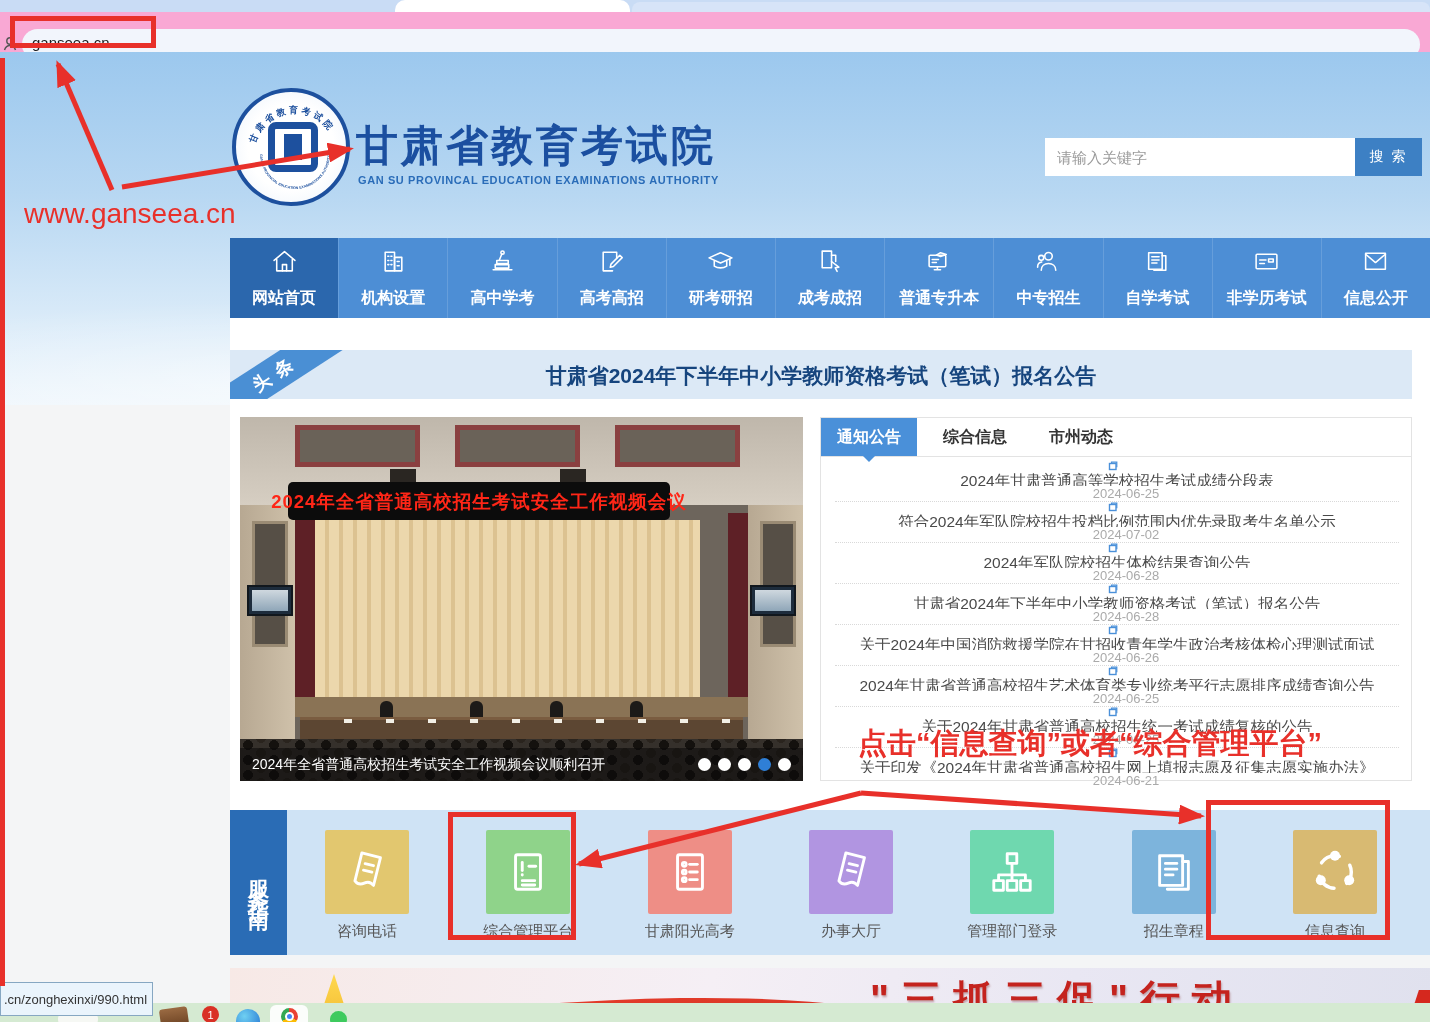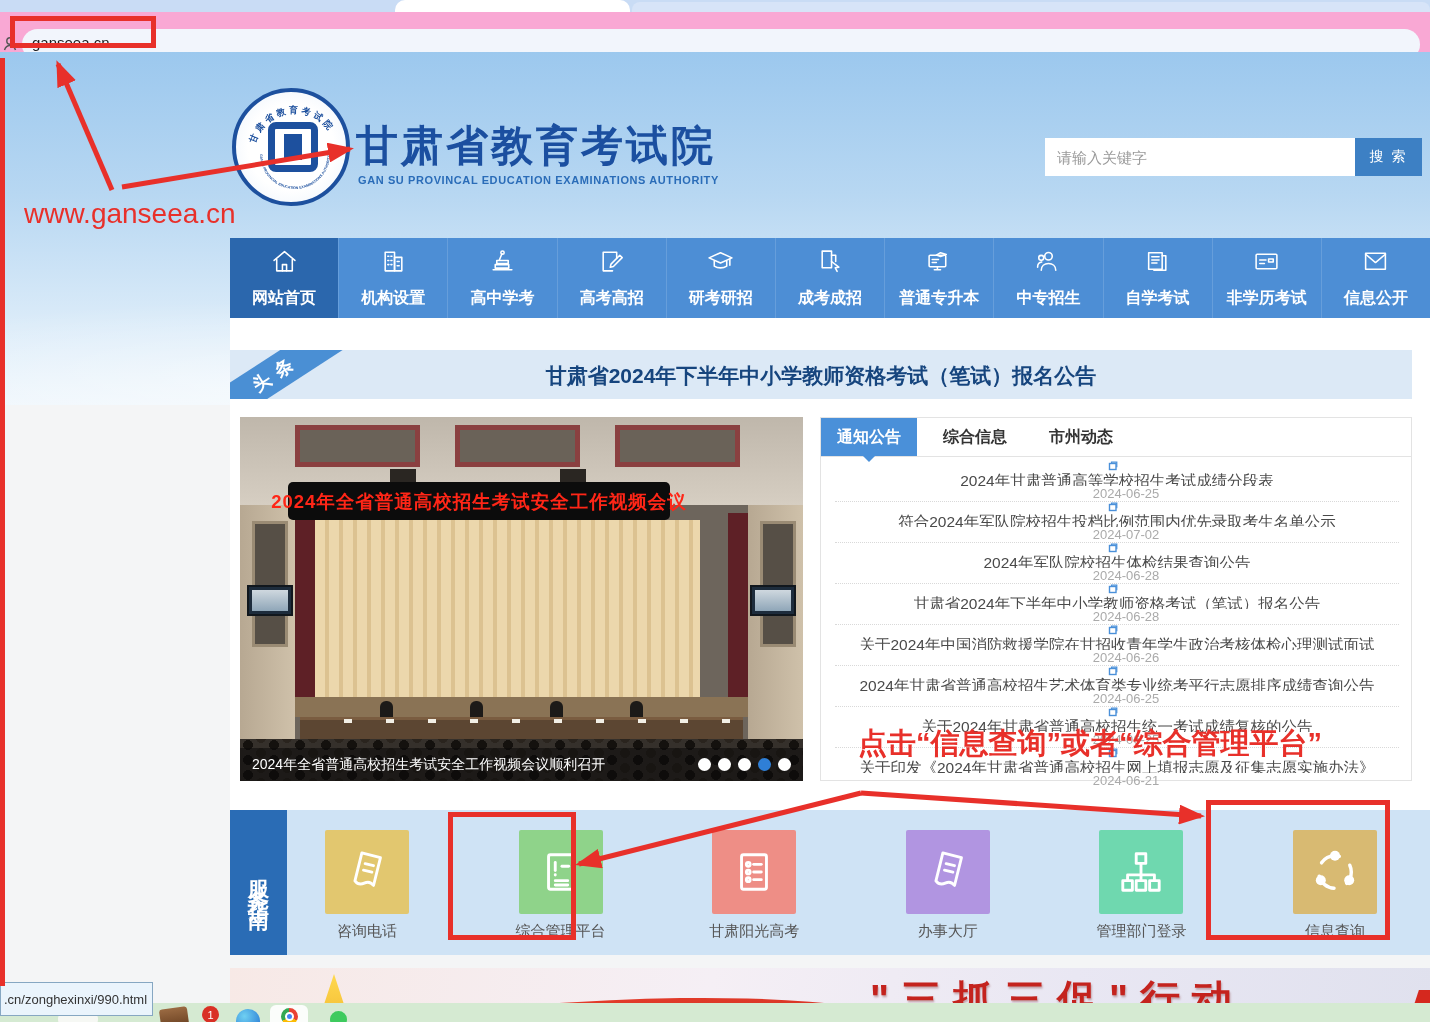--- a/index.html
+++ b/index.html
@@ -440,20 +440,30 @@
             <rect x="9.5" y="2.5" width="5" height="5"></rect>
             <rect x="2.5" y="16.5" width="5" height="5"></rect>
             <rect x="9.5" y="16.5" width="5" height="5"></rect>
             <rect x="16.5" y="16.5" width="5" height="5"></rect>
             <path d="M12 7.5v6M5 13.5h14M5 13.5v3M12 13.5v3M19 13.5v3"></path>
           </svg>
         </div>
       <span class="svc-name">管理部门登录</span>
     </div>
     <div class="svc-item">
+      <div class="svc-square sq-blue">
+          <svg viewBox="0 0 24 24">
+            <rect x="4.5" y="3.5" width="12" height="15.5"></rect>
+            <path d="M7.5 7.5h6M7.5 10.5h6M7.5 13.5h4"></path>
+            <path d="M16.5 6.5h3v14.5H8.5"></path>
+          </svg>
+        </div>
+      <span class="svc-name">招生章程</span>
+    </div>
+    <div class="svc-item">
       <div class="svc-square sq-tan">
           <svg viewBox="0 0 24 24">
             <circle cx="12" cy="12" r="8.5" stroke-dasharray="10.5 7.3" stroke-dashoffset="4" stroke-width="1.8"></circle>
             <circle cx="12" cy="3.5" r="2.6" fill="#fff" stroke="none"></circle>
             <circle cx="4.6" cy="16.3" r="2.6" fill="#fff" stroke="none"></circle>
             <circle cx="19.4" cy="16.3" r="2.6" fill="#fff" stroke="none"></circle>
           </svg>
         </div>
       <span class="svc-name">信息查询</span>
     </div>

